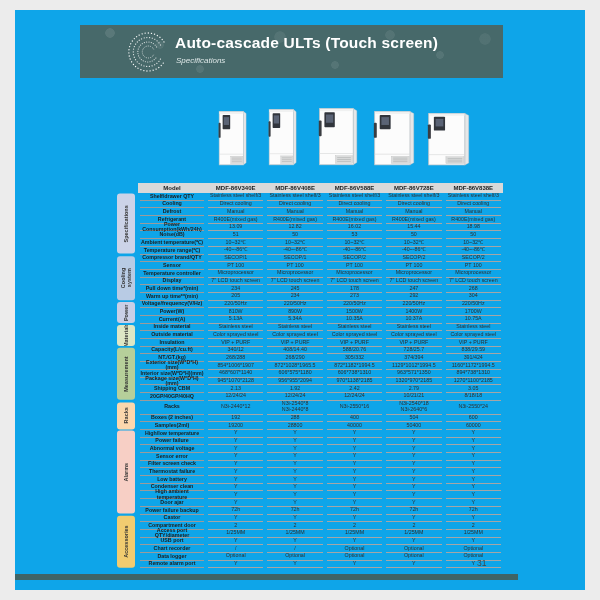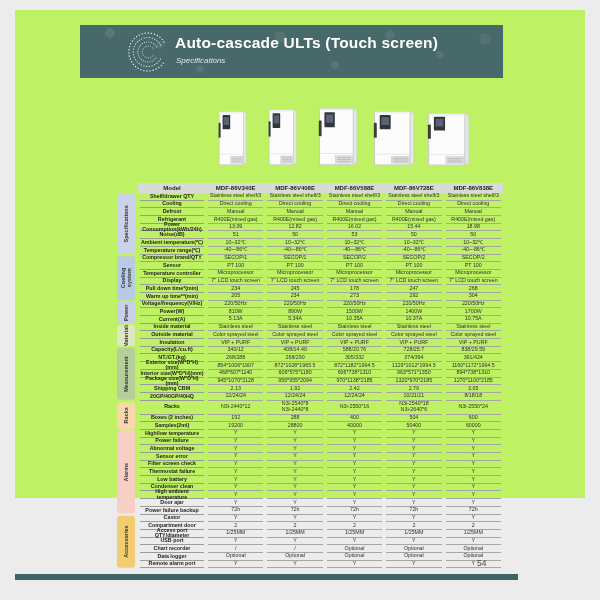--- a/index.html
+++ b/index.html
@@ -1,17 +1,17 @@
 <!DOCTYPE html>
 <html><head>
 <meta charset="utf-8">
 <style>
   html,body{margin:0;padding:0;}
   body{width:600px;height:600px;background:#ececec;font-family:"Liberation Sans",sans-serif;position:relative;overflow:hidden;}
-  .page{position:absolute;left:15px;top:10px;width:570px;height:488px;background:#bef264;}
+  .page{position:absolute;left:15px;top:10px;width:570px;height:580px;background:#0ea5e9;}
 
   
   .banner{position:absolute;left:65px;top:15px;width:423px;height:53px;background:#47696a;
     background-image:
       radial-gradient(5px 5px at 30px 8px, rgba(255,255,255,.10) 90%, transparent 100%),
       radial-gradient(4px 4px at 120px 44px, rgba(255,255,255,.08) 90%, transparent 100%),
       radial-gradient(6px 6px at 200px 12px, rgba(255,255,255,.07) 90%, transparent 100%),
       radial-gradient(4px 4px at 255px 40px, rgba(255,255,255,.08) 90%, transparent 100%),
       radial-gradient(5px 5px at 310px 10px, rgba(255,255,255,.07) 90%, transparent 100%),
       radial-gradient(4px 4px at 360px 30px, rgba(255,255,255,.08) 90%, transparent 100%),
@@ -583,16 +583,16 @@
               <div class="cv">Y</div>
               <div class="cv">Y</div>
               <div class="cv">Y</div>
               <div class="cv">Y</div>
             </div>
           </div>
         </div>
       </div>
   </div>
 
-  <div class="page-number">54</div>
+  <div class="page-number">31</div>
   <div class="footer-bar"></div>
 
 </div>
 
 </body></html>

